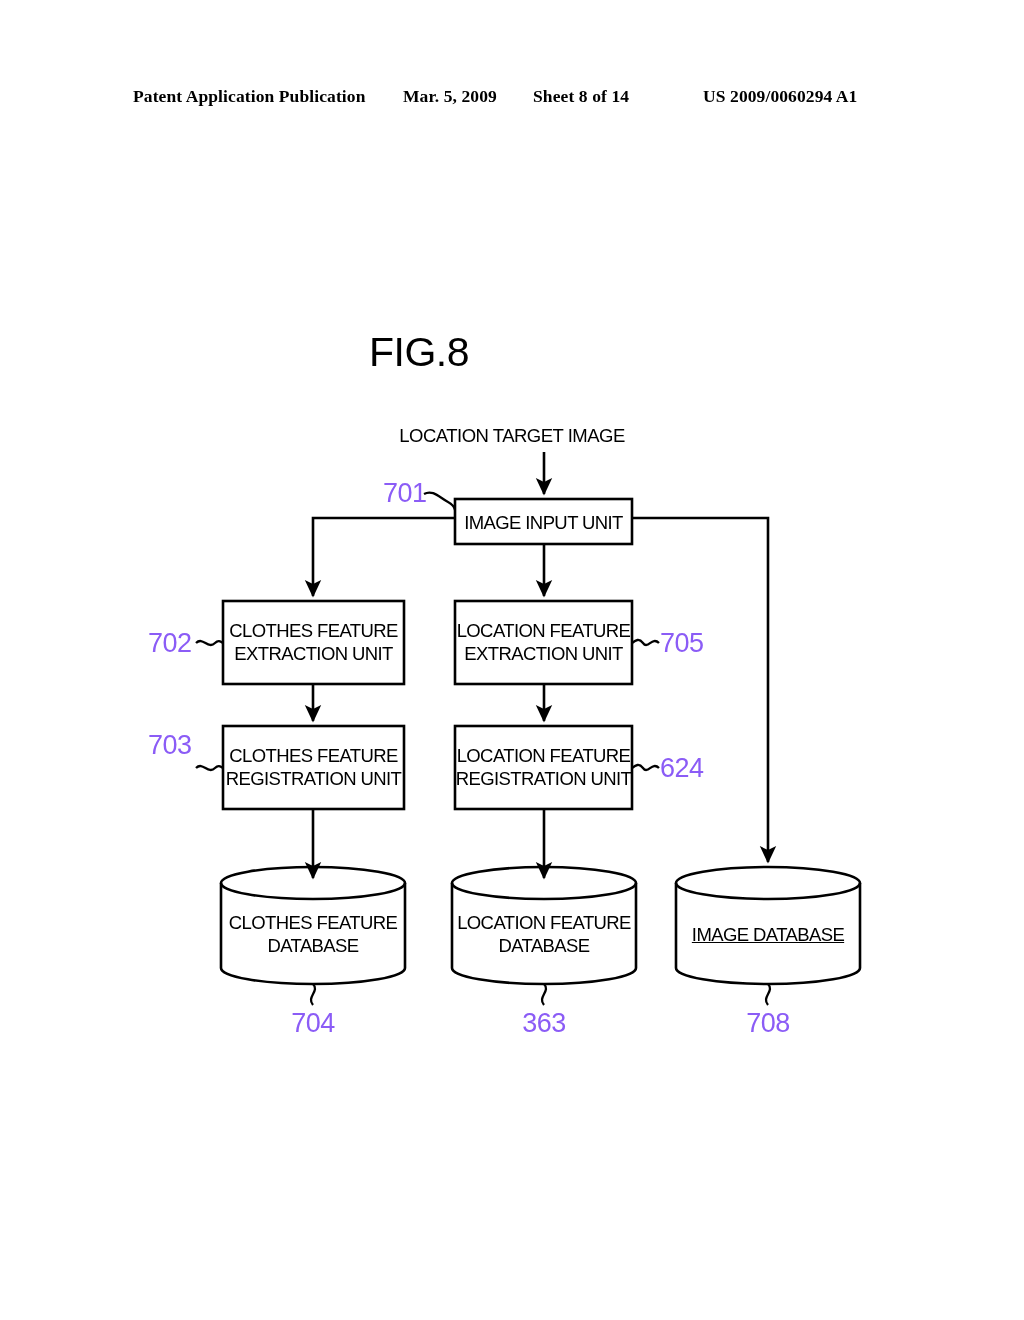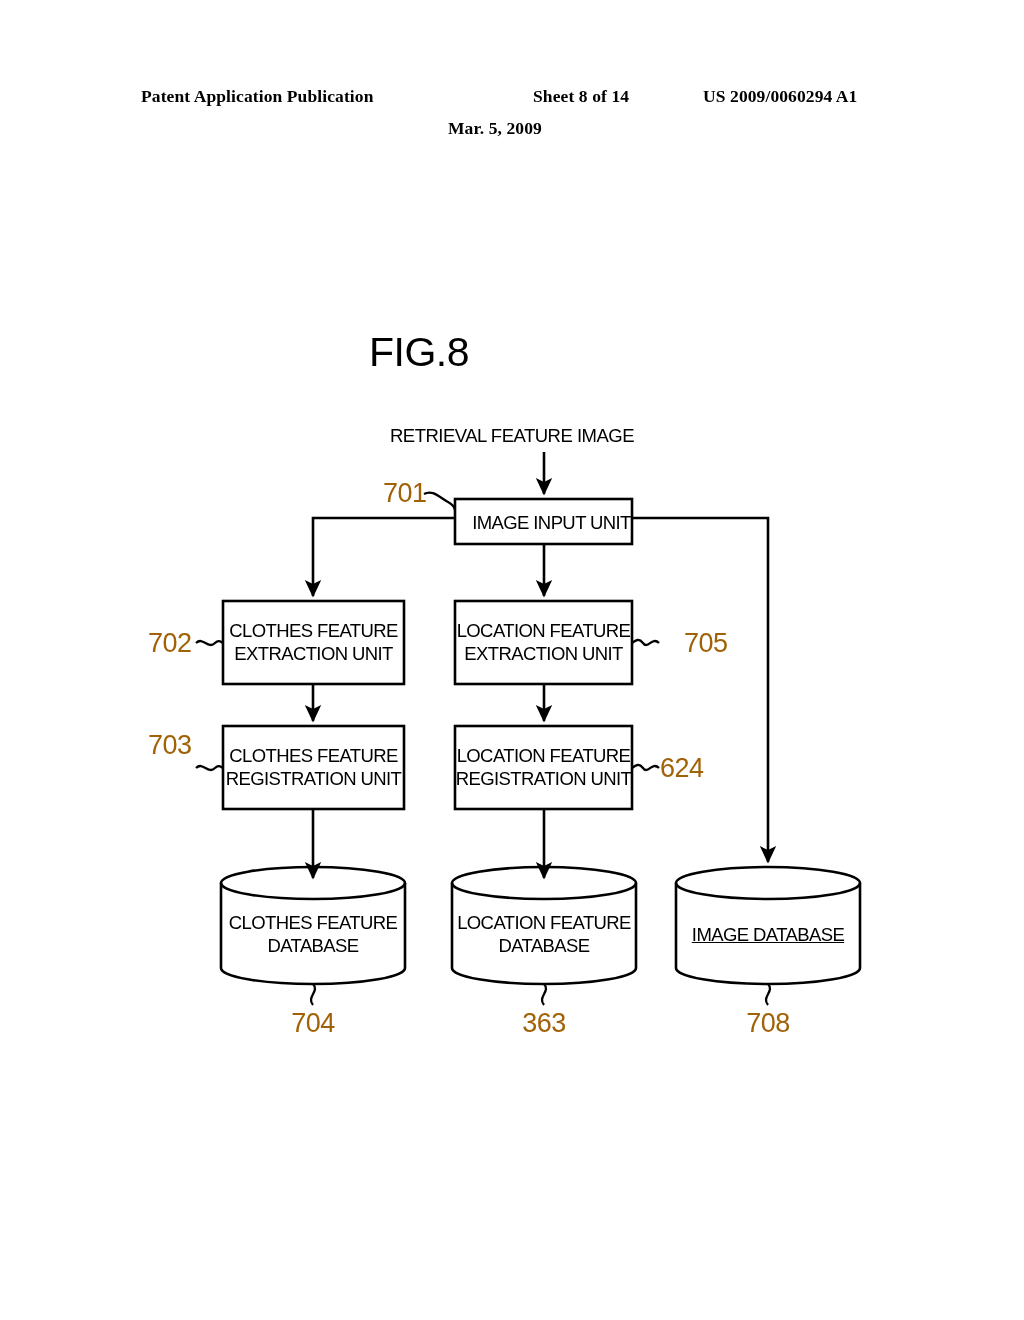--- a/index.html
+++ b/index.html
@@ -24,22 +24,22 @@
     width: 1024px;
     height: 26px;
     display: flex;
     align-items: baseline;
     font-family: "Liberation Serif", serif;
     font-weight: bold;
     font-size: 17.5px;
     letter-spacing: 0.1px;
     white-space: nowrap;
   }
-  #page-header .h-pub   { position: absolute; left: 133px; margin-left: 8px; }
-  #page-header .h-date  { position: absolute; left: 448px; margin-top: 32px; }
+  #page-header .h-pub   { position: absolute; left: 133px; }
+  #page-header .h-date  { position: absolute; left: 403px; }
   #page-header .h-sheet { position: absolute; left: 533px; }
   #page-header .h-num   { position: absolute; left: 703px; }
 
   
   #fig-title {
     position: absolute;
     left: 0;
     top: 329px;
     width: 838px;
     text-align: center;
@@ -70,21 +70,21 @@
     white-space: nowrap;
     color: #000;
   }
   .node-label span { display: block; }
 
   .ref-num {
     position: absolute;
     font-family: "Liberation Sans", sans-serif;
     font-size: 27px;
     letter-spacing: -0.5px;
-    color: #a16207;
+    color: #8b5cf6;
     white-space: nowrap;
   }
 
   .input-caption {
     position: absolute;
     font-family: "Liberation Sans", sans-serif;
     font-size: 18.5px;
     letter-spacing: -0.5px;
     white-space: nowrap;
     color: #000;
@@ -154,23 +154,23 @@
       <path stroke-width="2.3" d="M 196 768 C 203 761 208 775 215 768 C 218 765 220 766 223 768"></path>
       <path stroke-width="2.3" d="M 632 643 C 636 640 639 638 643 643 C 648 650 652 636 659 643"></path>
       <path stroke-width="2.3" d="M 632 768 C 636 765 639 763 643 768 C 648 775 652 761 659 768"></path>
       <path stroke-width="2.3" d="M 313 984 C 320 991 306 997 313 1005"></path>
       <path stroke-width="2.3" d="M 544 984 C 551 991 537 997 544 1005"></path>
       <path stroke-width="2.3" d="M 768 984 C 775 991 761 997 768 1005"></path>
     </g>
   </svg>
 </div>
 
-<div class="input-caption" style="left:0; top:425px; width:1024px; text-align:center;">RETRIEVAL FEATURE IMAGE</div>
-
-<div class="node-label" style="left:455px; top:511px; width:177px;padding-left:8px;">
+<div class="input-caption" style="left:0; top:425px; width:1024px; text-align:center;">LOCATION TARGET IMAGE</div>
+
+<div class="node-label" style="left:455px; top:511px; width:177px;">
   <span>IMAGE INPUT UNIT</span>
 </div>
 
 <div class="node-label" style="left:223px; top:619px; width:181px;">
   <span>CLOTHES FEATURE</span>
   <span>EXTRACTION UNIT</span>
 </div>
 
 <div class="node-label" style="left:455px; top:619px; width:177px;">
   <span>LOCATION FEATURE</span>
@@ -200,21 +200,21 @@
 <div class="node-label" style="left:676px; top:923px; width:184px;text-decoration:underline;">
   <span>IMAGE DATABASE</span>
 </div>
 
 <div class="ref-num" style="left:383px; top:478px;">701</div>
 
 <div class="ref-num" style="left:148px; top:628px;">702</div>
 
 <div class="ref-num" style="left:148px; top:730px;">703</div>
 
-<div class="ref-num" style="left:660px; top:628px;margin-left:24px;">705</div>
+<div class="ref-num" style="left:660px; top:628px;">705</div>
 
 <div class="ref-num" style="left:660px; top:753px;">624</div>
 
 <div class="ref-num" style="left:0; top:1008px; width:626px; text-align:center;">704</div>
 
 <div class="ref-num" style="left:231px; top:1008px; width:626px; text-align:center;">363</div>
 
 <div class="ref-num" style="left:455px; top:1008px; width:626px; text-align:center;">708</div>
 
 </body></html>

